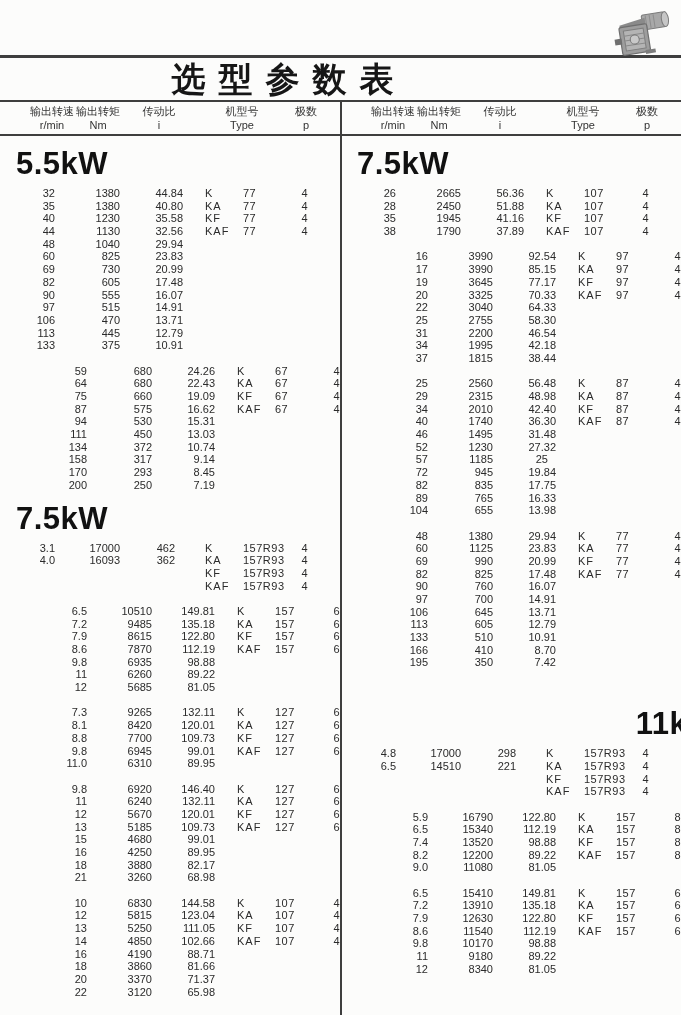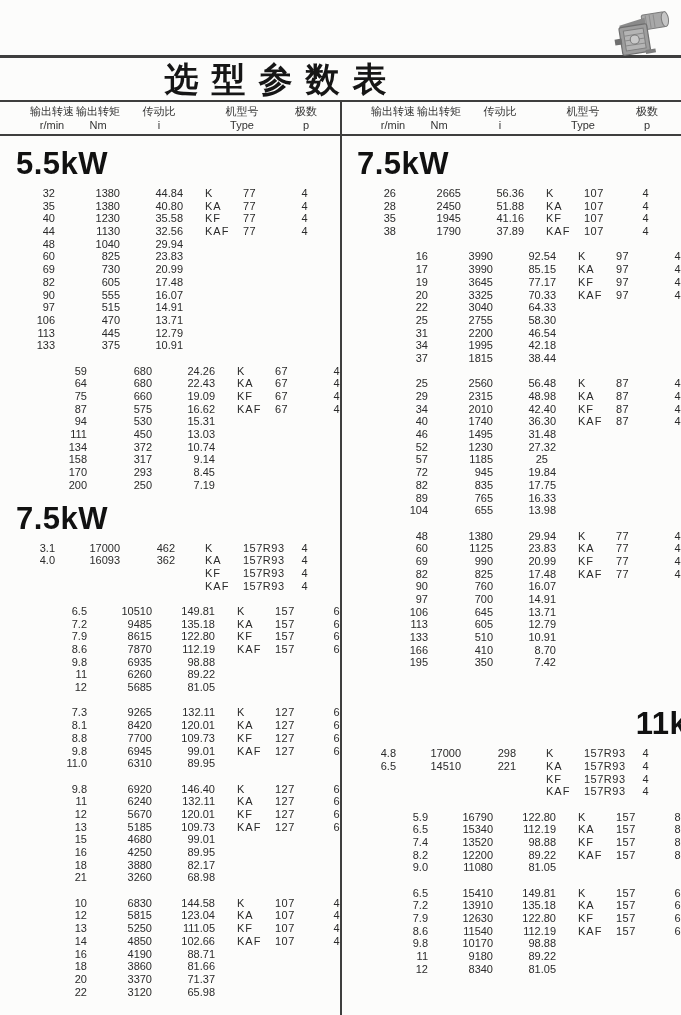--- a/index.html
+++ b/index.html
@@ -11,21 +11,21 @@
   }
   .rule{position:absolute;left:0;width:681px;background:#3e3e3e;}
   #rule-top{top:55px;height:3px;}
   #rule-title{top:100px;height:2px;}
   #rule-header{top:134px;height:2px;}
   #v-divider{position:absolute;left:340px;top:101px;width:2px;height:914px;background:#3e3e3e;}
 
   #motor-photo{position:absolute;top:6px;right:6px;width:62px;height:56px;z-index:2;}
 
   #page-title{
-    position:absolute;top:59px;left:0;width:538px;height:41px;
+    position:absolute;top:59px;left:7px;width:538px;height:41px;
     text-align:center;font-size:34px;line-height:41px;font-weight:700;
     letter-spacing:13px;padding-left:26px;box-sizing:border-box;color:#161616;
   }
 
   .header-band{position:absolute;top:104px;height:30px;width:340px;display:grid;
     grid-template-columns:74px 48px 74px 92px 36px;}
   #header-left{left:0;}
   #header-right{left:341px;}
   .hcell{text-align:center;font-size:11px;line-height:14px;color:#333;}
   .hcell.first{padding-left:30px;box-sizing:border-box;}

